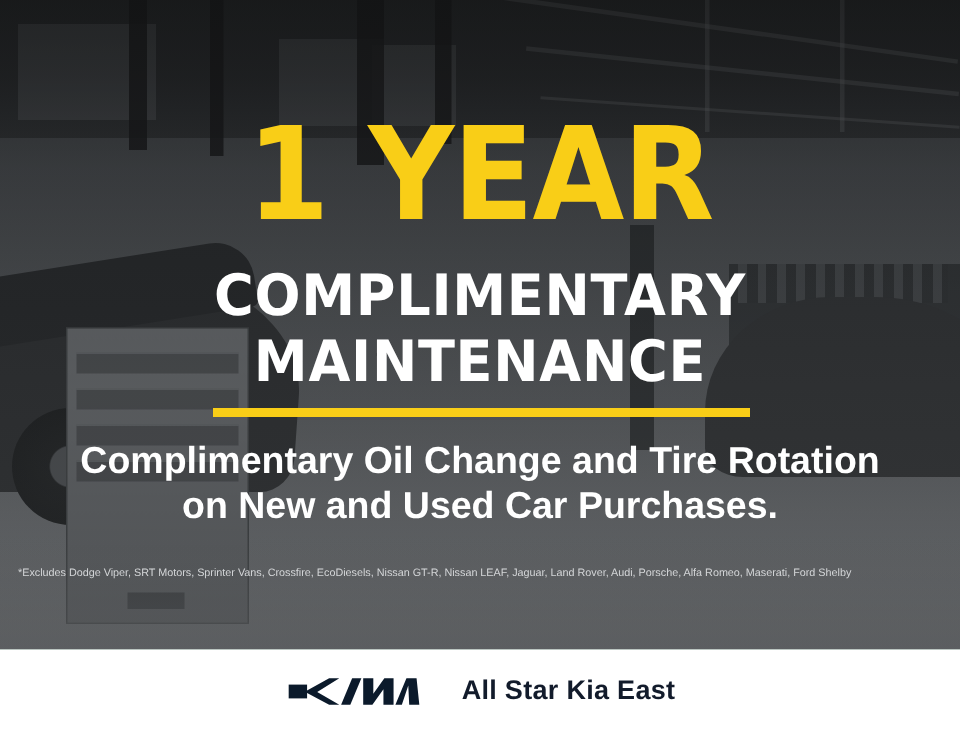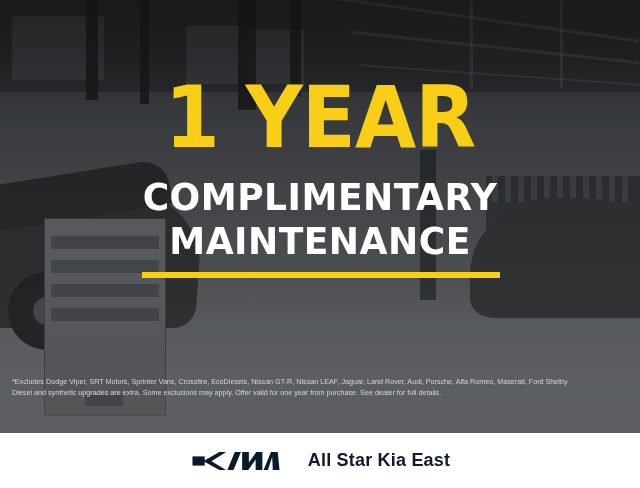--- a/index.html
+++ b/index.html
@@ -292,25 +292,26 @@
     <div class="hero-content">
       <div class="headline-year">1 YEAR</div>
 
       <div class="headline-complimentary">COMPLIMENTARY</div>
 
       <div class="headline-maintenance">MAINTENANCE</div>
 
       <div class="divider"></div>
 
       <div class="subhead">
+        <span>Complimentary Oil Change and Tire Rotation</span>
+        <span class="line2">on New and Used Car Purchases.</span>
       </div>
 
       <div class="disclaimer">
         <span>*Excludes Dodge Viper, SRT Motors, Sprinter Vans, Crossfire, EcoDiesels, Nissan GT-R, Nissan LEAF, Jaguar, Land Rover, Audi, Porsche, Alfa Romeo, Maserati, Ford Shelby</span>
-        <span>Diesel and synthetic upgrades are extra. Some exclusions may apply. Offer valid for one year from purchase. See dealer for full details.</span>
       </div>
     </div>
   </div>
 
   <div class="footer">
     <svg class="kia-logo" viewBox="0 0 300 70">
       <path fill="#0b1a2b" d="M8 20 L8 50 L48 50 L48 20 Z"></path>
       <path fill="#0b1a2b" d="M44 35 L96 6 L118 6 L70 36 L118 64 L96 64 L44 36 Z"></path>
       <path fill="#0b1a2b" d="M122 64 L146 6 L166 6 L142 64 Z"></path>
       <path fill="#0b1a2b" d="M170 6 L192 6 L192 40 L216 6 L236 6 L236 64 L214 64 L214 30 L190 64 L170 64 Z"></path>

